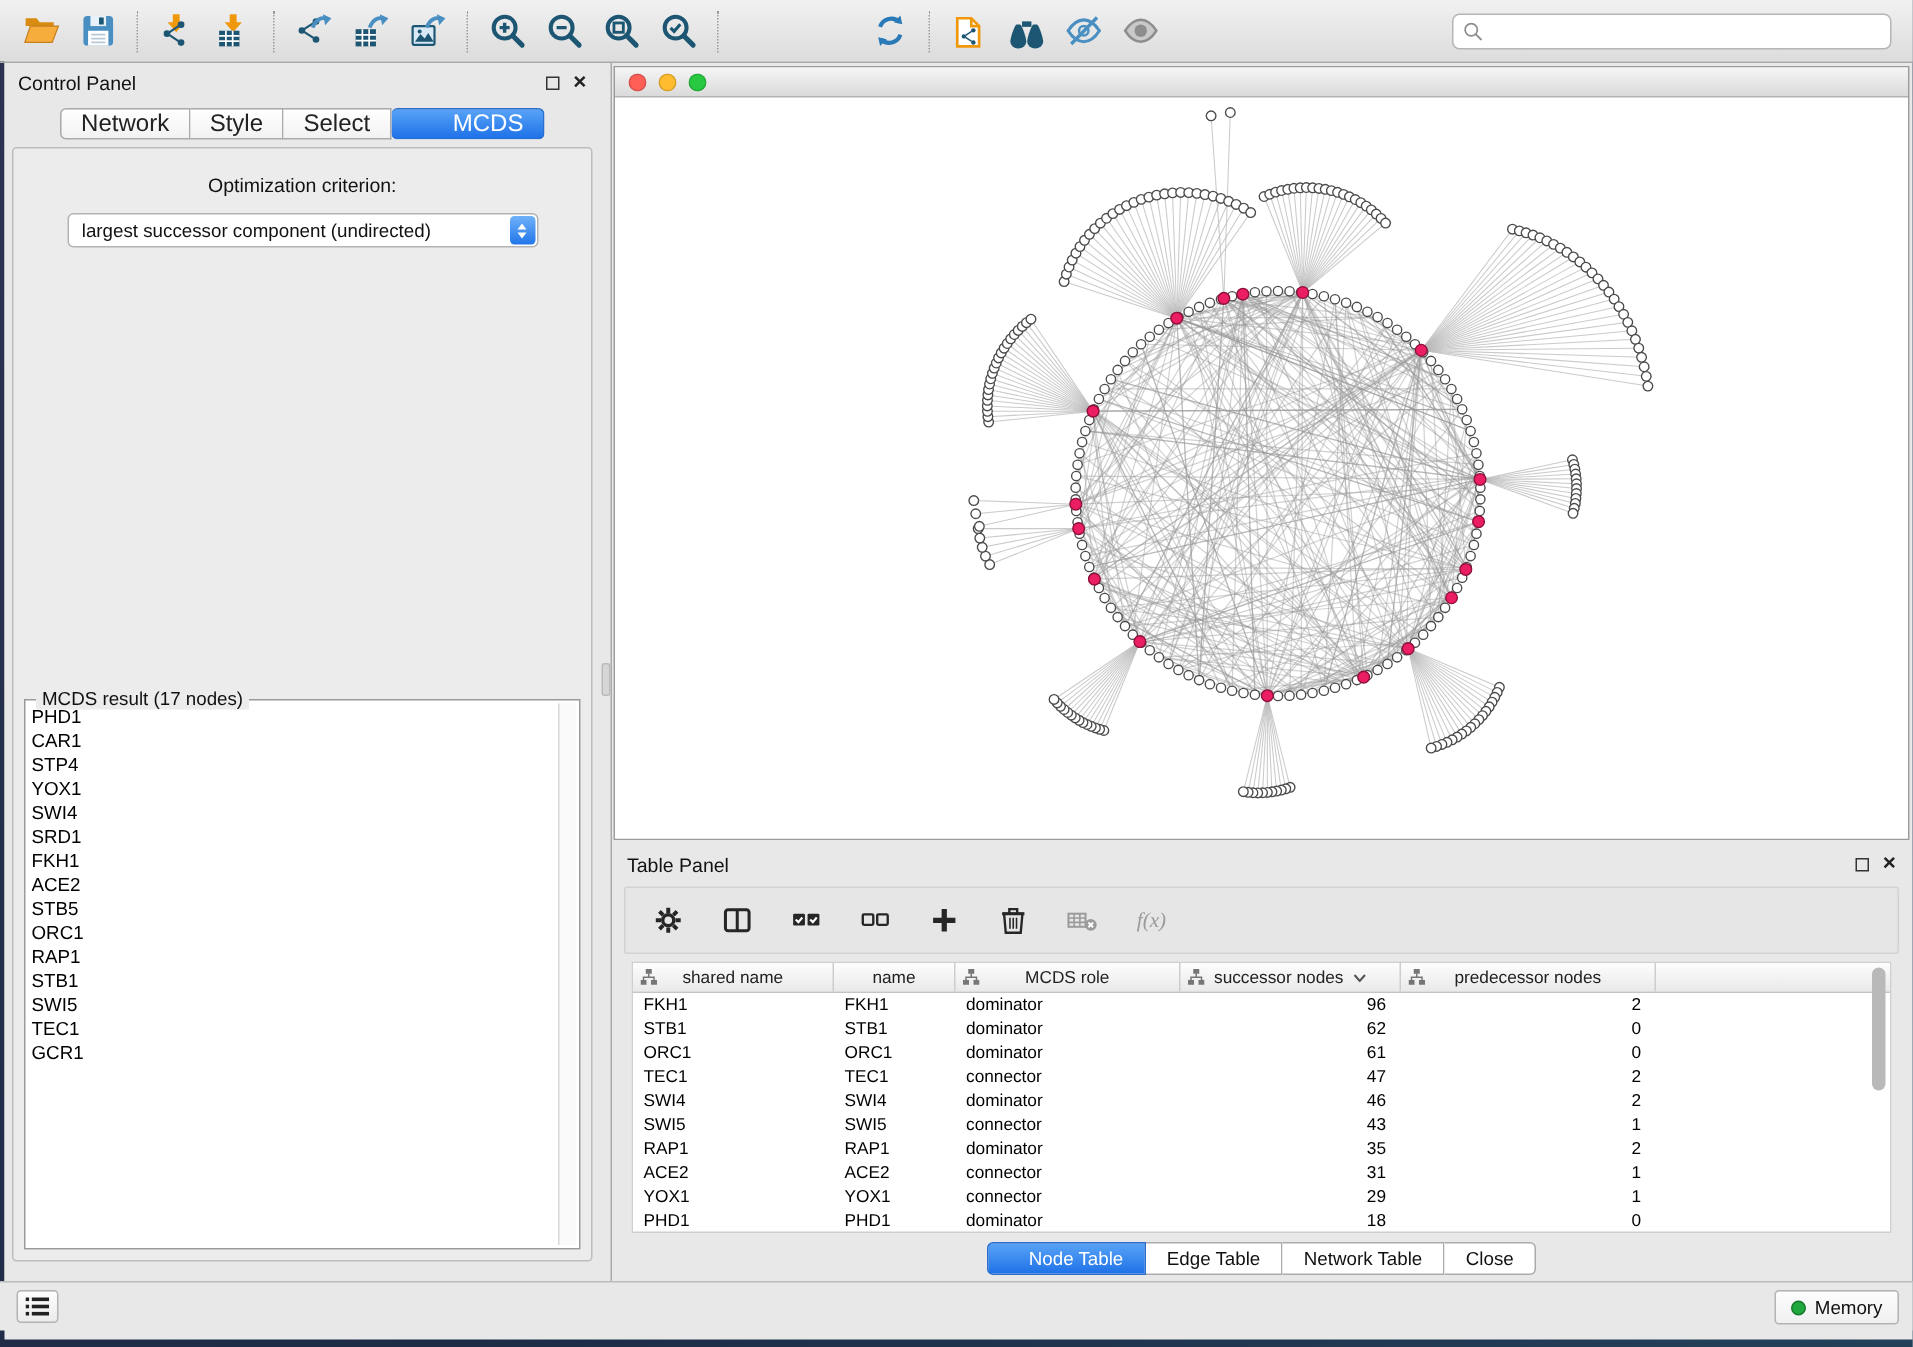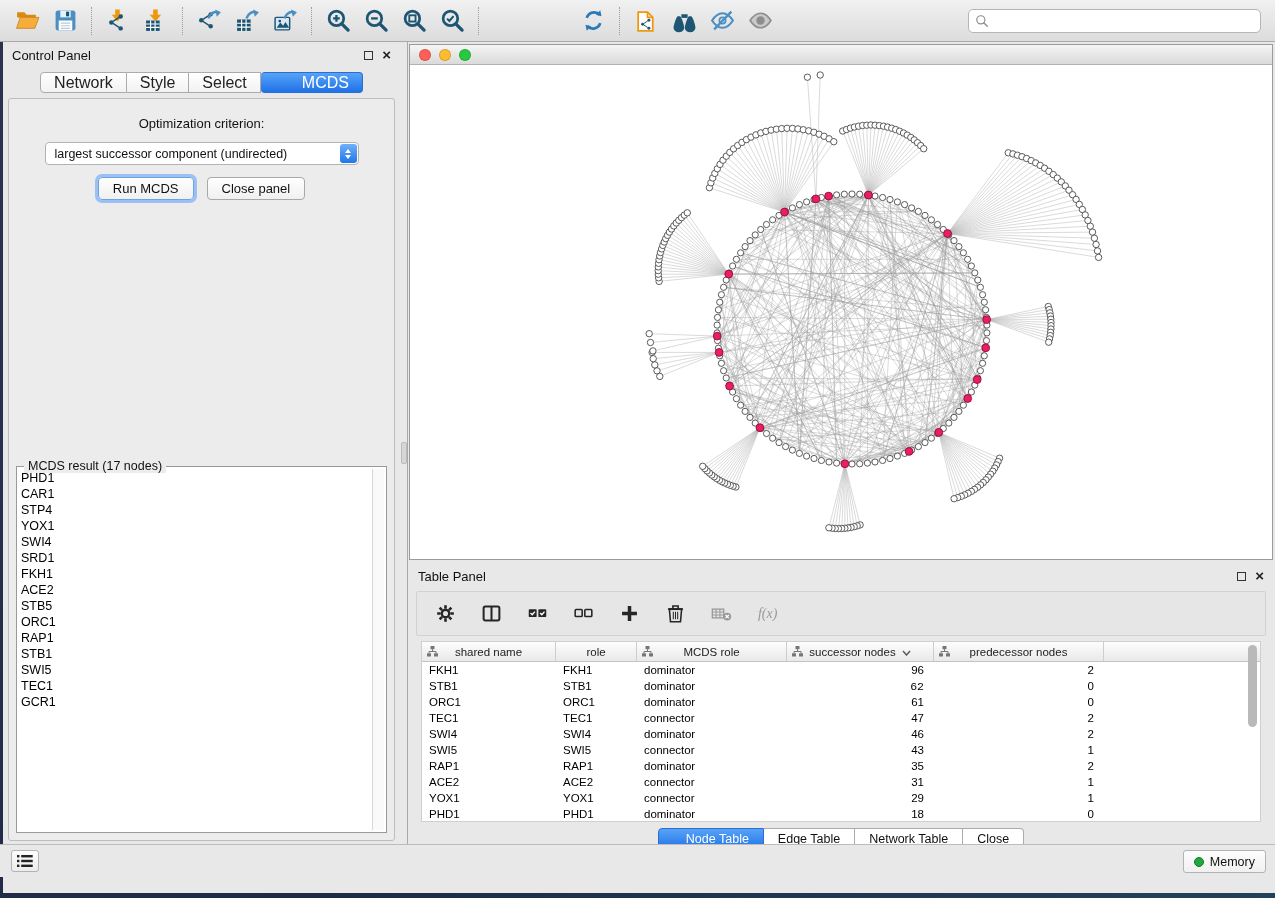--- a/index.html
+++ b/index.html
@@ -96,21 +96,21 @@
   .tbl-scroll { position:absolute; top:3px; right:3px; width:9px; height:82px;
     background:#b9b9b9; border-radius:5px; }
   .tp-tabs { position:absolute; left:0; right:0; bottom:5px; display:flex; justify-content:center; height:22px; }
   .ttab { font-size:12.5px; color:#111; background:#fff; border:1px solid #ababab; border-left:none;
     padding:3px 14px; line-height:14px; }
   .ttab:first-child { border-left:1px solid #ababab; border-radius:4px 0 0 4px;padding-left:27px; }
   .ttab:last-child { border-radius:0 4px 4px 0; }
   .ttab.sel { background:linear-gradient(#58a3f7,#1f72e8); color:#fff; border-color:#2a6fd0; }
 
   
-  .statusbar { position:absolute; left:-3px; right:0; bottom:16px; height:33px;
+  .statusbar { position:absolute; left:-3px; right:0; bottom:6px; height:33px;
     background:#e8e8e8; border-top:1px solid #bcbcbc; }
   .list-btn { position:absolute; left:11px; top:5px; width:28px; height:22px;
     background:linear-gradient(#fdfdfd,#ececec); border:1px solid #b3b3b3; border-radius:3px;
     display:flex; align-items:center; justify-content:center; }
   .mem-btn { position:absolute; right:9px; top:5px; height:23px; padding:0 10px;
     background:linear-gradient(#fdfdfd,#f0f0f0); border:1px solid #b3b3b3; border-radius:3px;
     display:flex; align-items:center; gap:6px; font-size:12.5px; color:#111; }
   .mem-dot { width:10px; height:10px; border-radius:50%; background:#1ea83d; border:1px solid #157a2c; }
 </style>
 </head>
@@ -280,24 +280,20 @@
         <div class="ctab sel">MCDS</div>
       </div>
     <div class="cbody">
       <div class="opt-label">Optimization criterion:</div>
       <div class="dropdown">
         <span class="dval">largest successor component (undirected)</span>
         <span class="dd-step">
             <span class="tri-up"></span>
             <span class="tri-dn"></span>
           </span>
-      </div>
-      <div class="btn-row">
-        <button class="pbtn focus">Run MCDS</button>
-        <button class="pbtn">Close panel</button>
       </div>
       <div class="result-box">
         <span class="result-title">MCDS result (17 nodes)</span>
         <div class="result-list">
             <div>PHD1</div>
             <div>CAR1</div>
             <div>STP4</div>
             <div>YOX1</div>
             <div>SWI4</div>
             <div>SRD1</div>
@@ -1236,21 +1232,21 @@
                   <g fill="#767676">
                     <rect x="3.5" y="0" width="4" height="3.2"></rect>
                     <rect x="0" y="7.3" width="4" height="3.2"></rect>
                     <rect x="7" y="7.3" width="4" height="3.2"></rect>
                   </g>
                   <path d="M5.5 3.2v2M2 7.3V5.5h7v1.8" fill="none" stroke="#767676"></path>
                 </svg></span>
               <span>shared name</span>
             </div>
             <div class="th" style="width: 81px;">
-              <span>role</span>
+              <span>name</span>
             </div>
             <div class="th" style="width: 150px;">
               <span class="shared"><svg width="11" height="11" viewBox="0 0 11 11">
                   <g fill="#767676">
                     <rect x="3.5" y="0" width="4" height="3.2"></rect>
                     <rect x="0" y="7.3" width="4" height="3.2"></rect>
                     <rect x="7" y="7.3" width="4" height="3.2"></rect>
                   </g>
                   <path d="M5.5 3.2v2M2 7.3V5.5h7v1.8" fill="none" stroke="#767676"></path>
                 </svg></span>
@@ -1287,21 +1283,21 @@
               <div class="td" style="width: 134px;">FKH1</div>
               <div class="td" style="width: 81px;">FKH1</div>
               <div class="td" style="width: 150px;">dominator</div>
               <div class="td num" style="width: 147px;">96</div>
               <div class="td num" style="width: 170px;">2</div>
             </div>
             <div class="tr">
               <div class="td" style="width: 134px;">STB1</div>
               <div class="td" style="width: 81px;">STB1</div>
               <div class="td" style="width: 150px;">dominator</div>
-              <div class="td num" style="width: 147px; font-family: Liberation Mono, monospace;">62</div>
+              <div class="td num" style="width: 147px;">62</div>
               <div class="td num" style="width: 170px;">0</div>
             </div>
             <div class="tr">
               <div class="td" style="width: 134px;">ORC1</div>
               <div class="td" style="width: 81px;">ORC1</div>
               <div class="td" style="width: 150px;">dominator</div>
               <div class="td num" style="width: 147px;">61</div>
               <div class="td num" style="width: 170px;">0</div>
             </div>
             <div class="tr">

